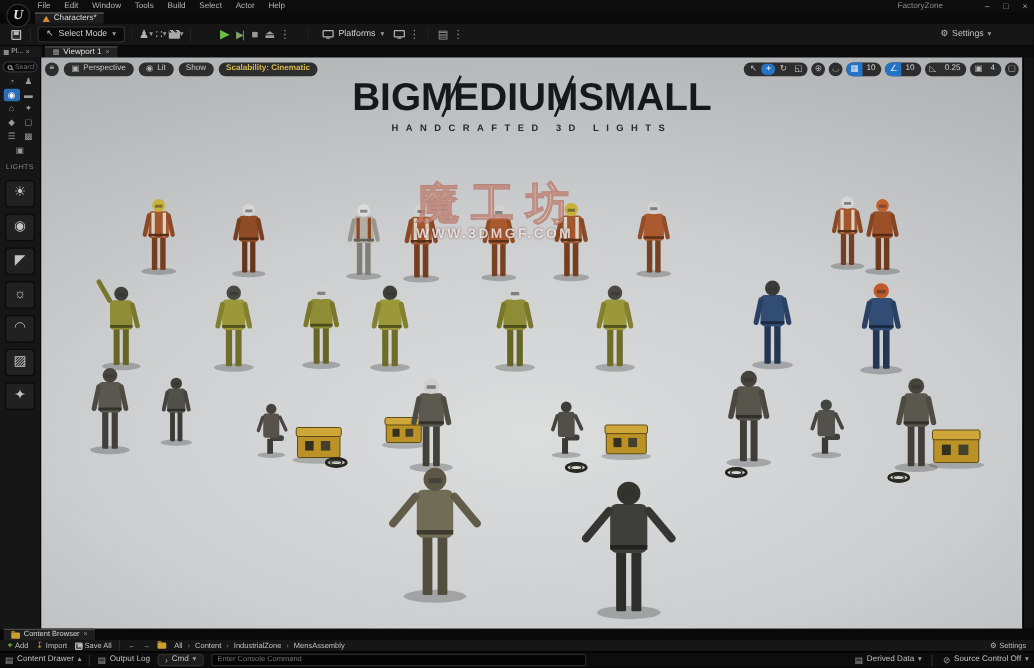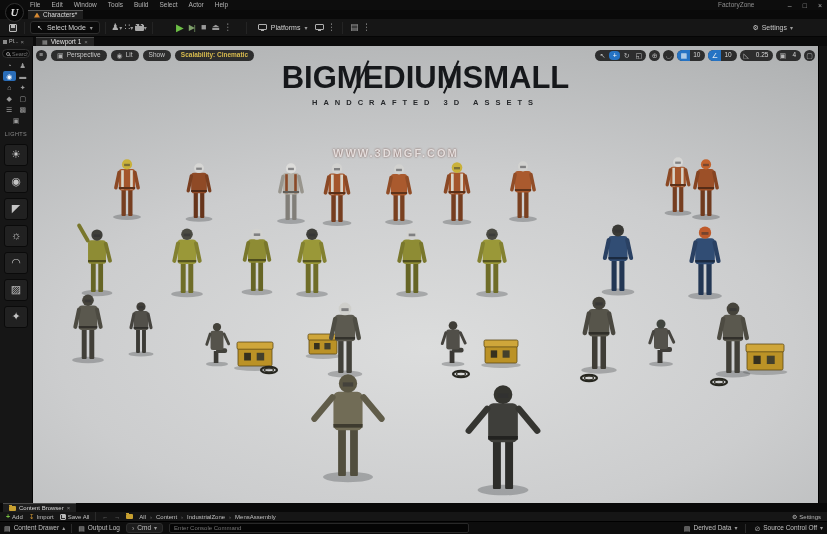--- a/index.html
+++ b/index.html
@@ -589,24 +589,25 @@
           <rect x="464.7" y="347.6" width="10.600000000000001" height="4.24" fill="rgba(45,45,50,.5)"></rect>
         </g>
       </svg>
 
     <div class="bms">
       <div class="bms-title">
         <span>BIGMEDIUMSMALL</span>
         <span class="bms-slash" style="left:78px"></span>
         <span class="bms-slash" style="left:168px"></span>
       </div>
-      <div class="bms-sub">HANDCRAFTED 3D ASSETS</div>
+      <div class="bms-sub">HANDCRAFTED 3D LIGHTS</div>
     </div>
 
     <div class="wm">
+      <div class="wm-cn">魔工坊</div>
       <div class="wm-url">WWW.3DMGF.COM</div>
     </div>
 
     <div class="vp-toolbar">
       <div class="vp-pill vp-round">
           <span>≡</span>
         </div>
       <div class="vp-pill">
         <span class="pico">▣</span>
         <span>Perspective</span>

